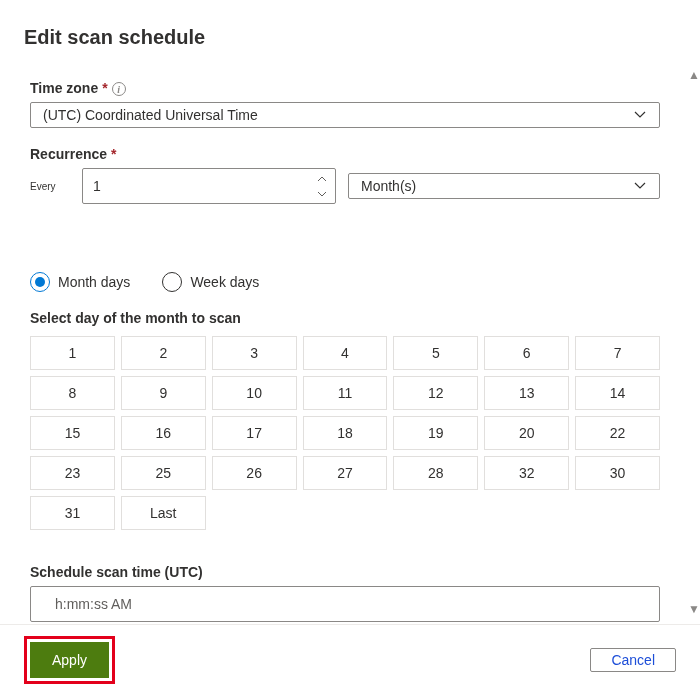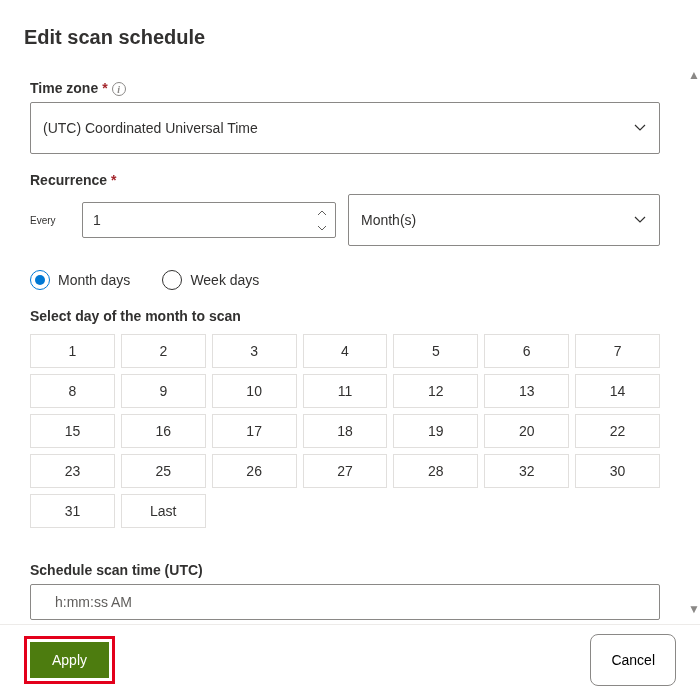--- a/index.html
+++ b/index.html
@@ -49,21 +49,21 @@
       border-radius: 50%;
       display: inline-flex;
       align-items: center; justify-content: center;
       font-size: 10px;
       font-style: italic;
       font-family: Georgia, serif;
       color: #8a8886;
     }
     .select-input {
       width: 100%;
-      height: 52px;
+      height: 26px;
       border: 1px solid #8a8886;
       border-radius: 2px;
       padding: 0 36px 0 12px;
       display: flex;
       align-items: center;
       background: #fff;
       position: relative;
       cursor: pointer;
     }
     .select-input .chevron {
@@ -109,20 +109,21 @@
     .radio-row {
       display: flex;
       gap: 32px;
       margin: 24px 0 18px 0;
     }
     .radio-opt {
       display: flex;
       align-items: center;
       gap: 8px;
       cursor: pointer;
+      margin-top: 44px;
     }
     .radio-circle {
       width: 20px; height: 20px;
       border: 1px solid #323130;
       border-radius: 50%;
       display: flex;
       align-items: center;
       justify-content: center;
     }
     .radio-circle.selected {
@@ -186,24 +187,24 @@
       cursor: pointer;
       font-family: inherit;
     }
     .btn-primary-wrap {
       border: 3px solid #e3001b;
       padding: 3px;
       display: inline-block;
     }
     .btn-secondary {
       background: #fff;
-      color: #000000;
-      border: 1px solid #8a8886;
-      border-radius: 8px;
-      height: 52px;
+      color: #1d4ed8;
+      border: 1px solid #8a8886;
+      border-radius: 2px;
+      height: 24px;
       padding: 0 20px;
       font-size: 14px;
       cursor: pointer;
       font-family: inherit;
     }
     .scroll-arrow { position: absolute; right: 0; color:#8a8886; font-size:12px; }
     .scroll-arrow.top { top: 68px; }
     .scroll-arrow.bottom { bottom: 78px; }
   </style>
 </head>

